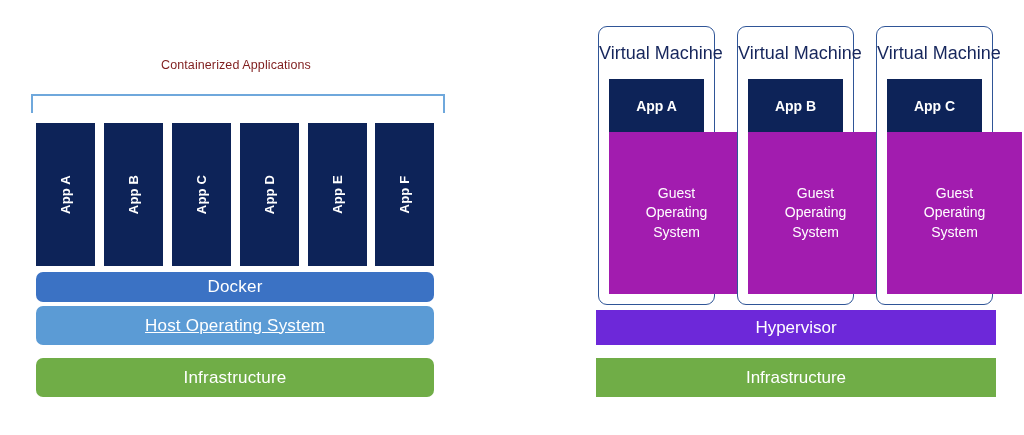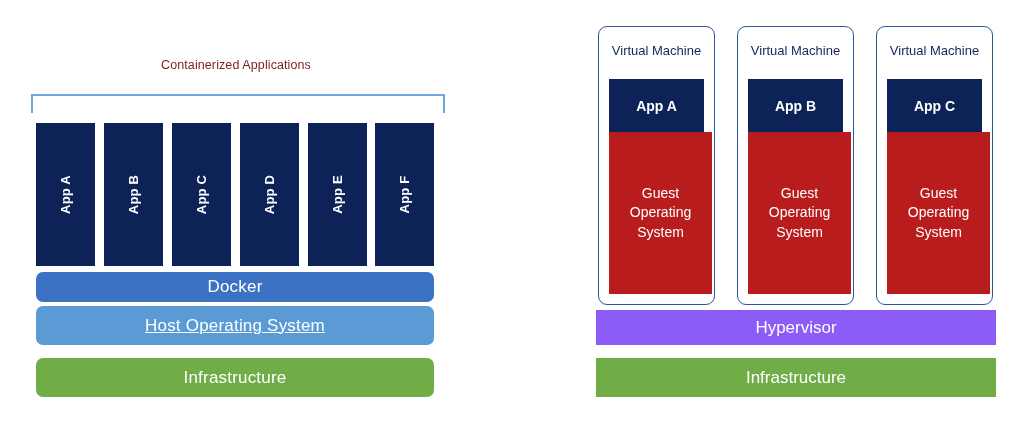--- a/index.html
+++ b/index.html
@@ -91,21 +91,21 @@
     border: 1.6px solid #2f5597;
     border-radius: 9px;
     background: #ffffff;
   }
   .vm-title {
     position: absolute;
     left: 0;
     top: 16px;
     width: 100%;
     text-align: center;
-    font-size: 13px;
+    font-size: 18px;
     color: #16265c;
     white-space: nowrap;
   }
   .vm-app {
     position: absolute;
     left: 10px;
     top: 52px;
     width: 95px;
     height: 53px;
     background: #0d2358;
@@ -115,38 +115,38 @@
     color: #ffffff;
     font-size: 14px;
     font-weight: bold;
   }
   .vm-guest {
     position: absolute;
     left: 10px;
     top: 105px;
     width: 95px;
     height: 162px;
-    background: #b91c1c;
+    background: #a21caf;
     display: flex;
     align-items: center;
     justify-content: center;
     text-align: center;
     color: #ffffff;
     font-size: 14px;
     line-height: 1.38;
-    padding: 0 4px;
+    padding: 0 20px;
   }
 
   .bar-hyper {
     position: absolute;
     left: 596px;
     top: 310px;
     width: 400px;
     height: 35px;
-    background: #8b5cf6;
+    background: #6d28d9;
     display: flex;
     align-items: center;
     justify-content: center;
     color: #ffffff;
     font-size: 17px;
   }
   .bar-infra-r {
     position: absolute;
     left: 596px;
     top: 358px;

